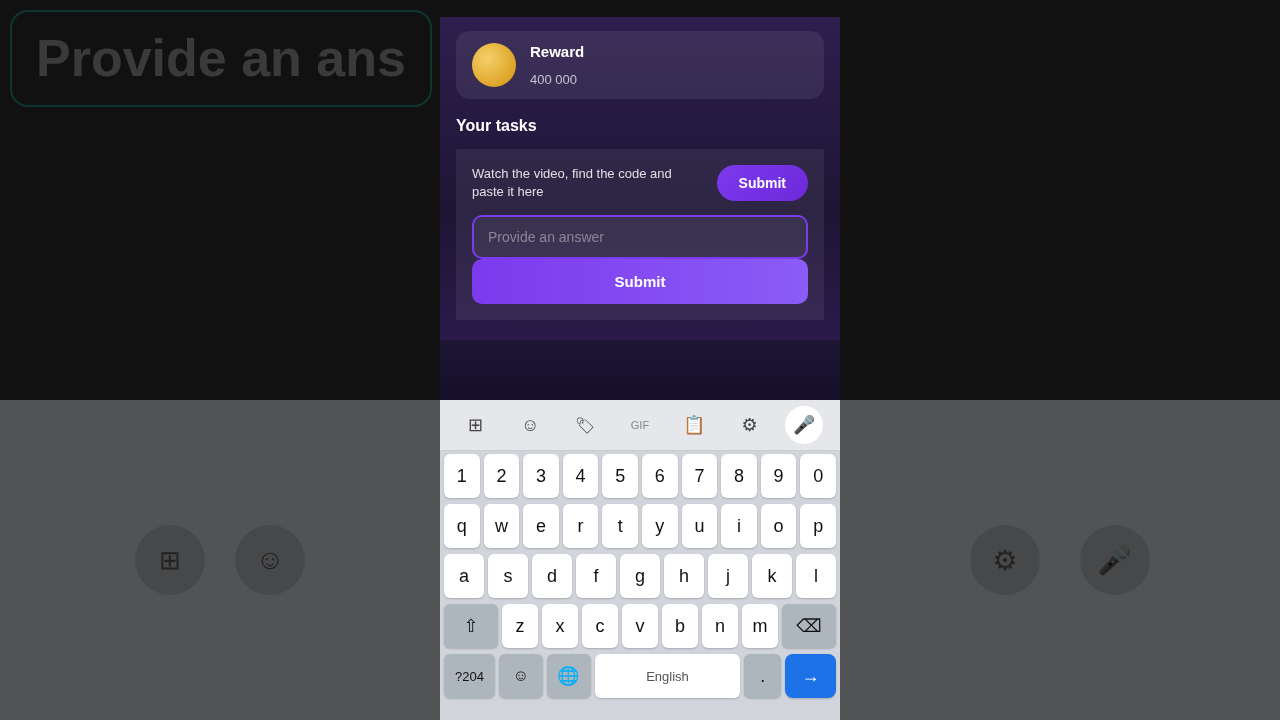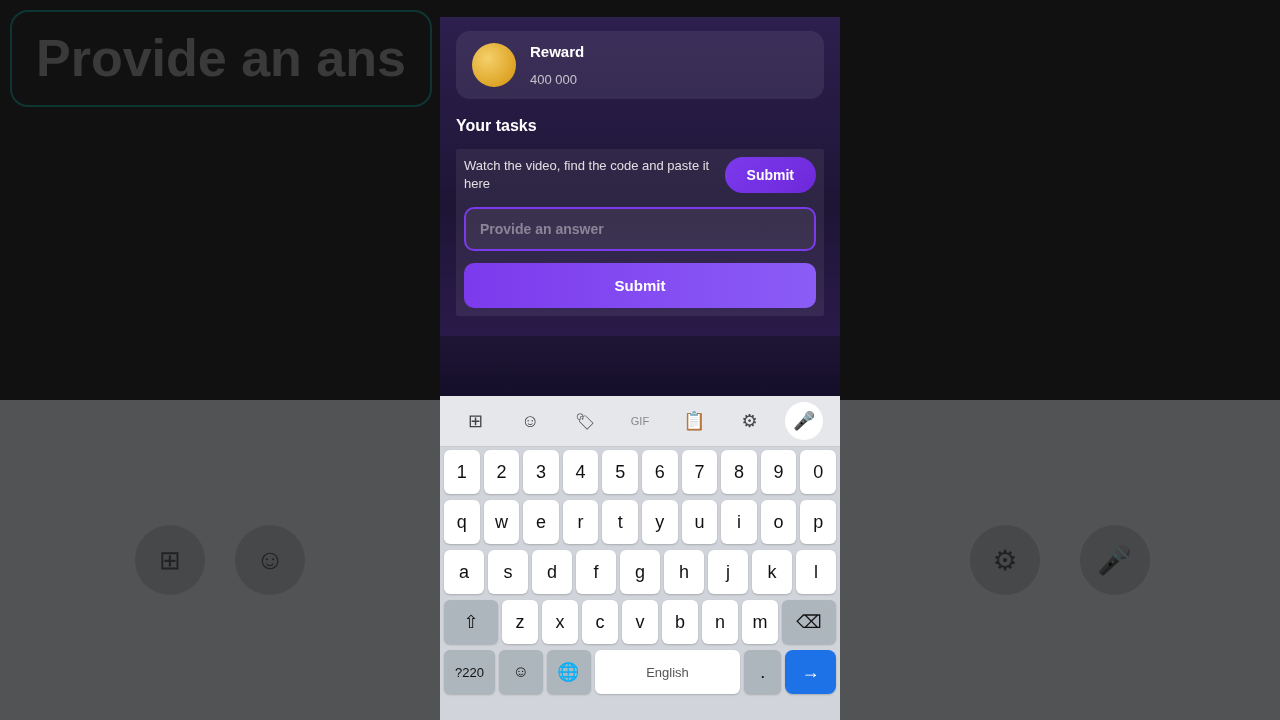--- a/index.html
+++ b/index.html
@@ -88,21 +88,21 @@
     .tasks-heading {
       font-size: 16px;
       font-weight: 700;
       color: #fff;
       margin-bottom: 14px;
     }
 
     .task-card {
       background: rgba(255,255,255,0.07);
       border-radius: 2px;
-      padding: 8px;
+      padding: 16px;
     }
     .task-row {
       display: flex;
       align-items: center;
       justify-content: space-between;
       margin-bottom: 14px;
     }
     .task-description {
       font-size: 13px;
       color: rgba(255,255,255,0.85);
@@ -125,22 +125,20 @@
 
     .answer-input {
       width: 100%;
       background: rgba(255,255,255,0.06);
       border: 2px solid #7c3aed;
       border-radius: 10px;
       padding: 12px 14px;
       color: rgba(255,255,255,0.5);
       font-size: 14px;
       outline: none;
-      margin-bottom: 12px;
-      font-weight: bold;
     }
     .answer-input::placeholder { color: rgba(255,255,255,0.4); }
 
     .submit-button {
       width: 100%;
       background: linear-gradient(90deg, #7c3aed, #8b5cf6);
       border: none;
       border-radius: 10px;
       color: #fff;
       font-size: 15px;
@@ -393,21 +391,21 @@
       <div class="kb-key">v</div>
       <div class="kb-key">b</div>
       <div class="kb-key">n</div>
       <div class="kb-key">m</div>
       <div class="kb-key backspace">
         <span>⌫</span>
       </div>
     </div>
 
     <div class="kb-row">
-      <div class="kb-key num-sym">?220</div>
+      <div class="kb-key num-sym">?204</div>
       <div class="kb-key emoji-small">
         <span>☺</span>
       </div>
       <div class="kb-key globe">
         <span>🌐</span>
       </div>
       <div class="kb-key space">English</div>
       <div class="kb-key period">.</div>
       <div class="kb-key enter">
         <span>→</span>

